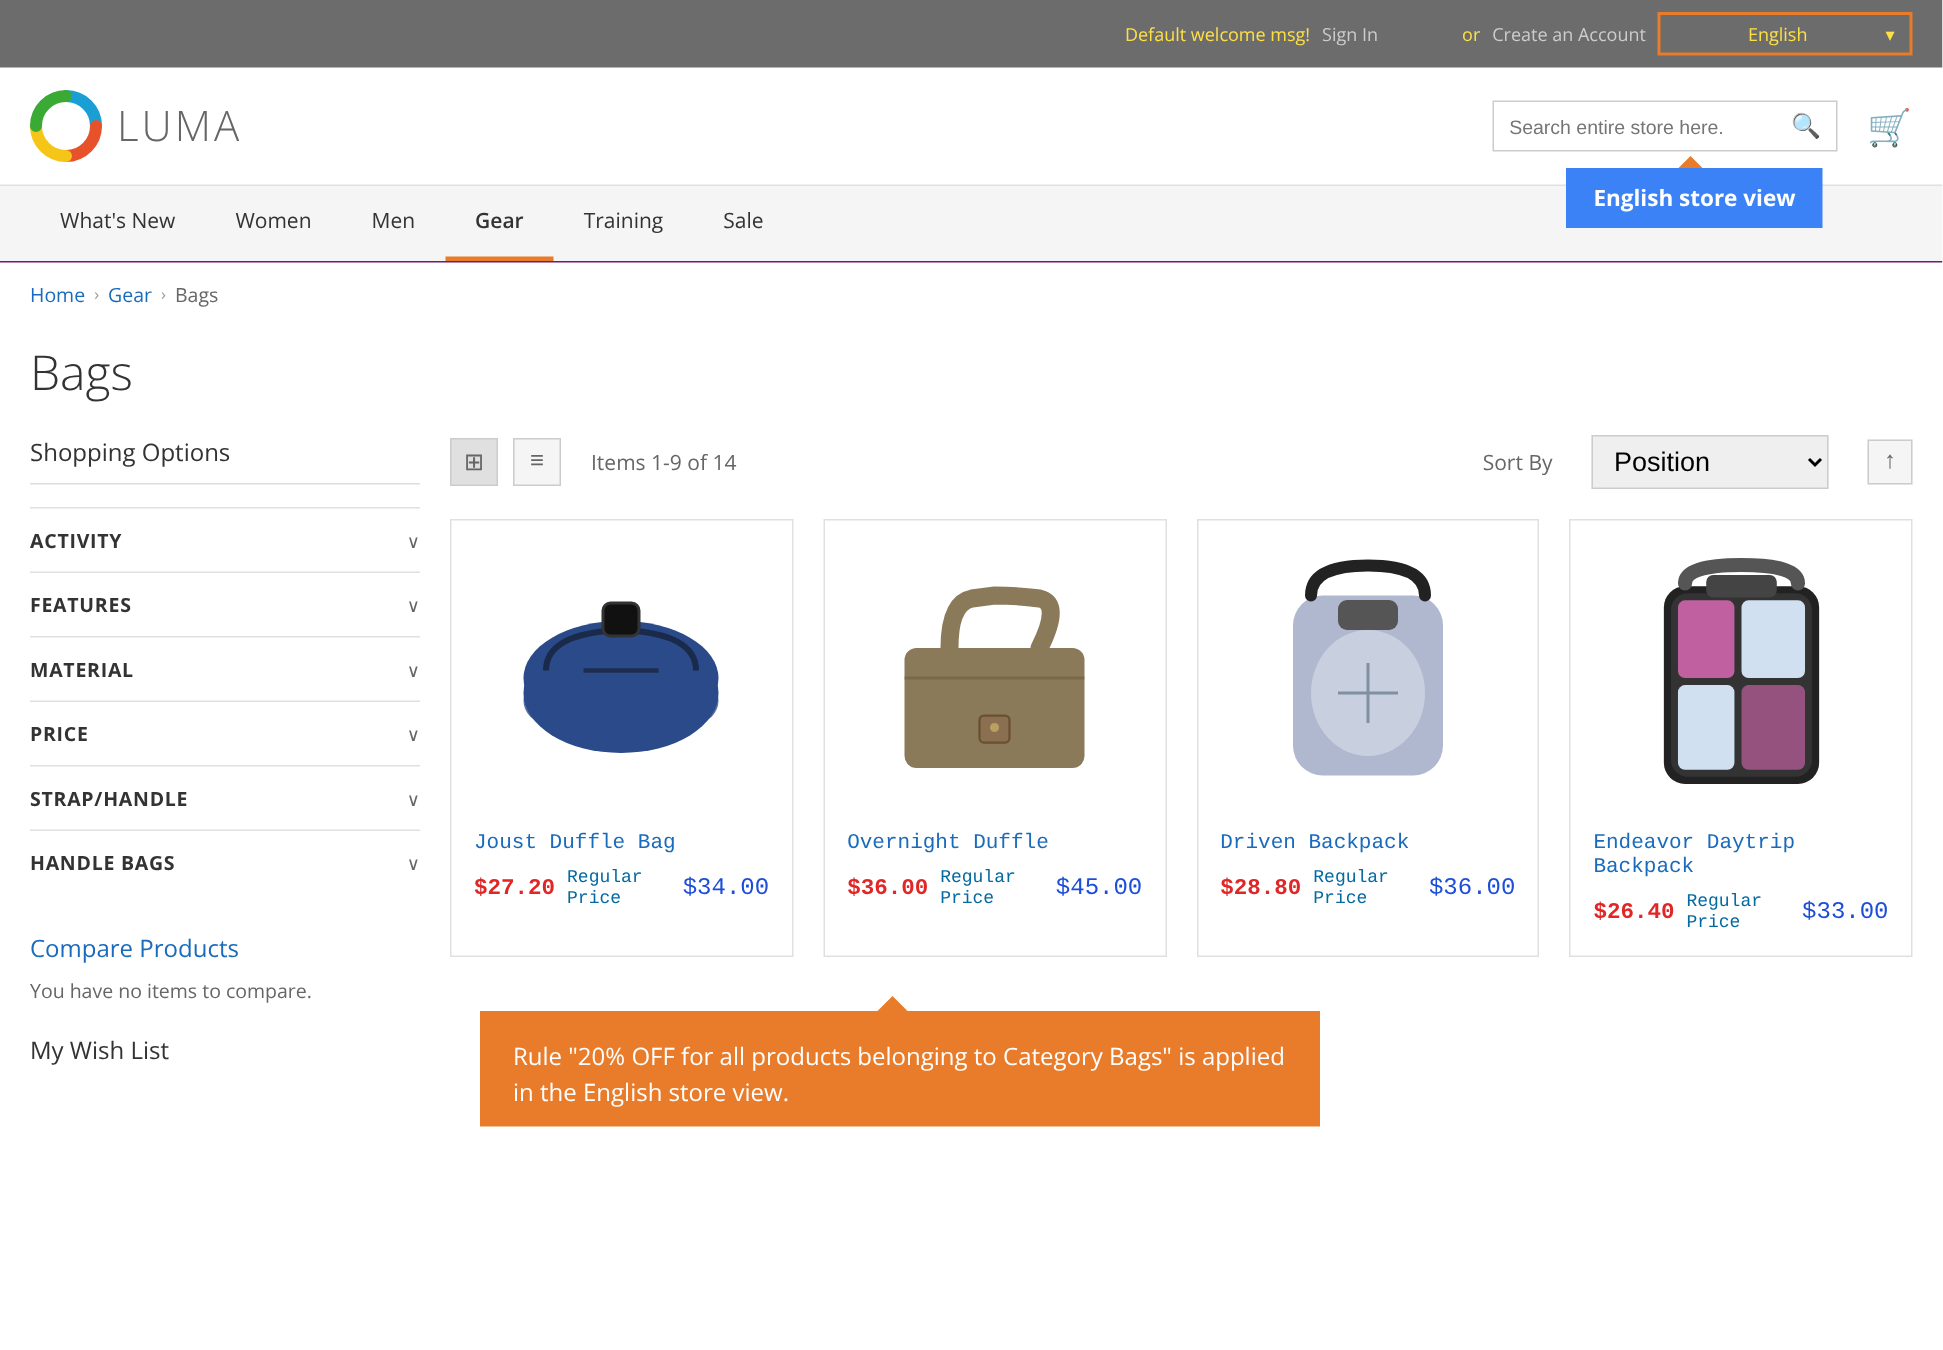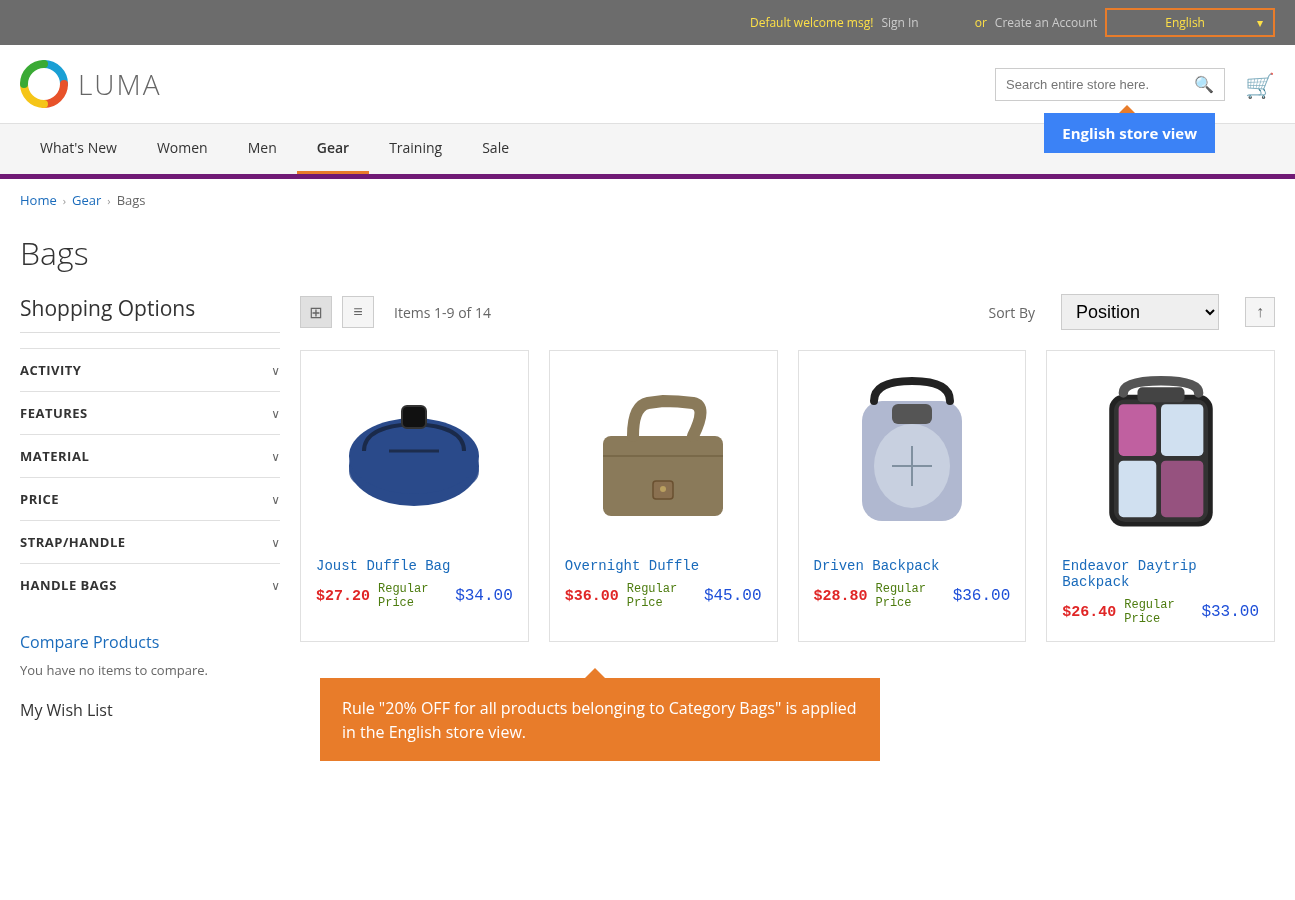--- a/index.html
+++ b/index.html
@@ -107,21 +107,21 @@
       top: -8px;
       right: 80px;
       border-left: 8px solid transparent;
       border-right: 8px solid transparent;
       border-bottom: 8px solid #e87c2a;
     }
 
     
     .main-nav {
       background: #f5f5f5;
-      border-bottom: 5px solid #701a75;
+      border-bottom: 1px solid #701a75;
       padding: 0 20px;
       display: flex;
       gap: 0;
     }
     .nav-item {
       padding: 14px 20px;
       font-size: 14px;
       color: #333;
       cursor: pointer;
       text-decoration: none;
@@ -160,21 +160,21 @@
       padding: 0 20px 40px 20px;
       gap: 20px;
     }
 
     
     .sidebar {
       width: 260px;
       flex-shrink: 0;
     }
     .shopping-options-title {
-      font-size: 21px;
+      font-size: 16px;
       font-weight: 400;
       color: #333;
       margin-bottom: 15px;
       padding-bottom: 10px;
       border-bottom: 1px solid #ddd;
     }
     .filter-item {
       border-top: 1px solid #e0e0e0;
       padding: 12px 0;
       display: flex;
@@ -323,21 +323,21 @@
       gap: 8px;
       text-align: left;
     }
     .price-sale {
       font-size: 15px;
       font-weight: 700;
       color: #e02626;
     }
     .price-regular-label {
       font-size: 12px;
-      color: #4d7c0f;
+      color: #0369a1;
     }
     .price-regular {
       font-size: 16px;
       color: #1d4ed8;
     }
 
     
     .rule-banner {
       position: absolute;
       bottom: -120px;

